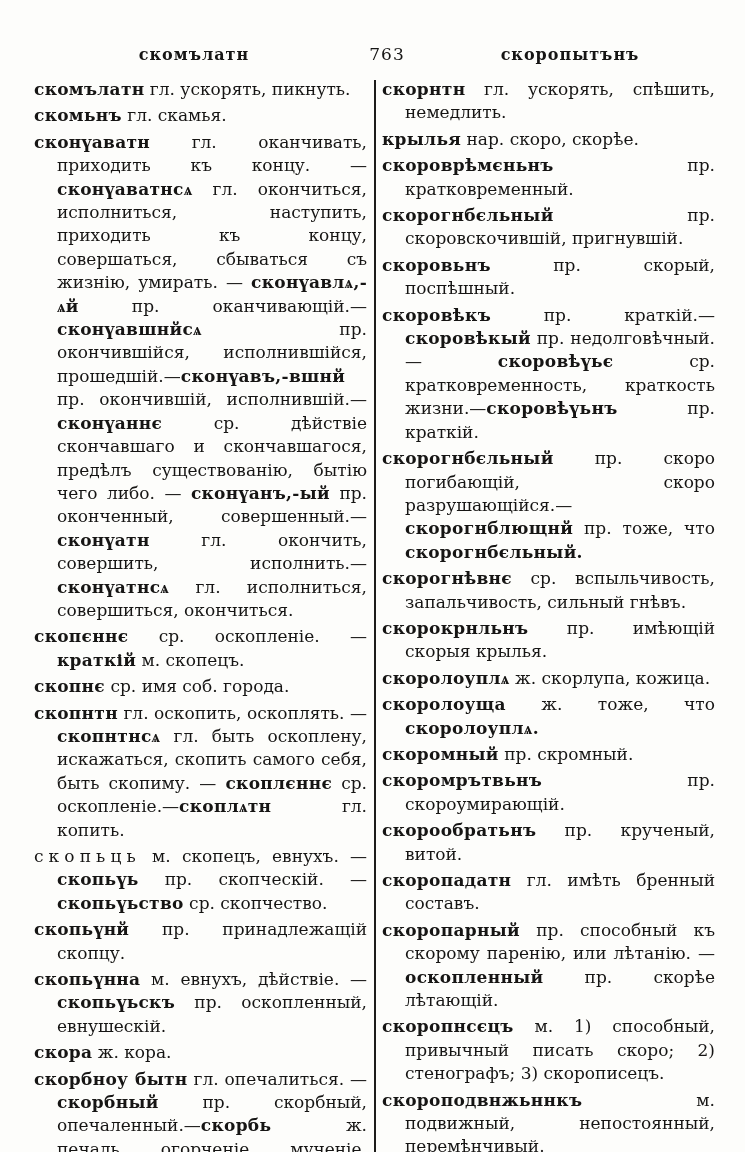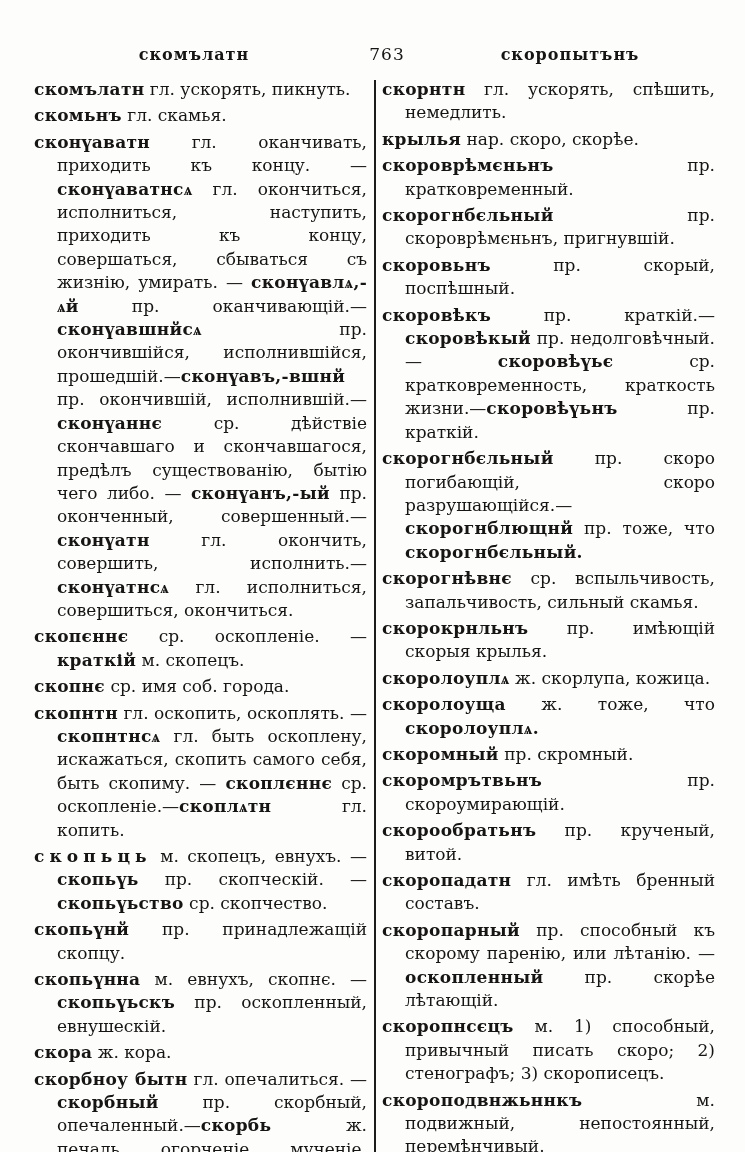--- a/index.html
+++ b/index.html
@@ -53,21 +53,21 @@
     margin: 2px 6px 0 7px;
     flex: 0 0 auto;
   }
   .entry {
     margin: 0 0 3px 0;
     padding-left: 23px;
     text-indent: -23px;
     text-align: justify;
   }
   .seg-head  { font-weight: 700; letter-spacing: 0.3px; }
-  .seg-headsp{ font-weight: 700; letter-spacing: 0.30em; }
+  .seg-headsp{ font-weight: 400; letter-spacing: 0.30em; }
   .seg-abbr  { }
   .seg-text  { }
 </style>
 </head>
 <body>
 
 <div class="page">
 
   <div class="running-head">
     <div class="rh-zone rh-left">
@@ -84,35 +84,35 @@
   <div class="columns">
     <div class="col">
         <p class="entry"><span class="seg-head">скомълатн</span><span class="seg-abbr"> гл.</span><span class="seg-text"> ускорять, пикнуть.</span></p>
         <p class="entry"><span class="seg-head">скомьнъ</span><span class="seg-abbr"> гл.</span><span class="seg-text"> скамья.</span></p>
         <p class="entry"><span class="seg-head">сконүаватн</span><span class="seg-abbr"> гл.</span><span class="seg-text"> оканчивать, приходить къ концу. — </span><span class="seg-head">сконүаватнсѧ</span><span class="seg-abbr"> гл.</span><span class="seg-text"> окончиться, исполниться, наступить, приходить къ концу, совершаться, сбываться съ жизнію, умирать. — </span><span class="seg-head">сконүавлѧ,-ѧй</span><span class="seg-abbr"> пр.</span><span class="seg-text"> оканчивающій.—</span><span class="seg-head">сконүавшнйсѧ</span><span class="seg-abbr"> пр.</span><span class="seg-text"> окончившійся, исполнившійся, прошедшій.—</span><span class="seg-head">сконүавъ,-вшнй</span><span class="seg-abbr"> пр.</span><span class="seg-text"> окончившій, исполнившій.—</span><span class="seg-head">сконүаннє</span><span class="seg-abbr"> ср.</span><span class="seg-text"> дѣйствіе скончавшаго и скончавшагося, предѣлъ существованію, бытію чего либо. — </span><span class="seg-head">сконүанъ,-ый</span><span class="seg-abbr"> пр.</span><span class="seg-text"> оконченный, совершенный.—</span><span class="seg-head">сконүатн</span><span class="seg-abbr"> гл.</span><span class="seg-text"> окончить, совершить, исполнить.—</span><span class="seg-head">сконүатнсѧ</span><span class="seg-abbr"> гл.</span><span class="seg-text"> исполниться, совершиться, окончиться.</span></p>
         <p class="entry"><span class="seg-head">скопєннє</span><span class="seg-abbr"> ср.</span><span class="seg-text"> оскопленіе. — </span><span class="seg-head">краткій</span><span class="seg-abbr"> м.</span><span class="seg-text"> скопецъ.</span></p>
         <p class="entry"><span class="seg-head">скопнє</span><span class="seg-abbr"> ср.</span><span class="seg-text"> имя соб. города.</span></p>
         <p class="entry"><span class="seg-head">скопнтн</span><span class="seg-abbr"> гл.</span><span class="seg-text"> оскопить, оскоплять. — </span><span class="seg-head">скопнтнсѧ</span><span class="seg-abbr"> гл.</span><span class="seg-text"> быть оскоплену, искажаться, скопить самого себя, быть скопиму. — </span><span class="seg-head">скоплєннє</span><span class="seg-abbr"> ср.</span><span class="seg-text"> оскопленіе.—</span><span class="seg-head">скоплѧтн</span><span class="seg-abbr"> гл.</span><span class="seg-text"> копить.</span></p>
         <p class="entry"><span class="seg-headsp">скопьць</span><span class="seg-abbr"> м.</span><span class="seg-text"> скопецъ, евнухъ. — </span><span class="seg-head">скопьүь</span><span class="seg-abbr"> пр.</span><span class="seg-text"> скопческій. — </span><span class="seg-head">скопьүьство</span><span class="seg-abbr"> ср.</span><span class="seg-text"> скопчество.</span></p>
         <p class="entry"><span class="seg-head">скопьүнй</span><span class="seg-abbr"> пр.</span><span class="seg-text"> принадлежащій скопцу.</span></p>
-        <p class="entry"><span class="seg-head">скопьүнна</span><span class="seg-abbr"> м.</span><span class="seg-text"> евнухъ, скопнє. — </span><span class="seg-head">скопьүьскъ</span><span class="seg-abbr"> пр.</span><span class="seg-text"> оскопленный, евнушескій.</span></p>
+        <p class="entry"><span class="seg-head">скопьүнна</span><span class="seg-abbr"> м.</span><span class="seg-text"> евнухъ, дѣйствіе. — </span><span class="seg-head">скопьүьскъ</span><span class="seg-abbr"> пр.</span><span class="seg-text"> оскопленный, евнушескій.</span></p>
         <p class="entry"><span class="seg-head">скора</span><span class="seg-abbr"> ж.</span><span class="seg-text"> кора.</span></p>
         <p class="entry"><span class="seg-head">скорбноу бытн</span><span class="seg-abbr"> гл.</span><span class="seg-text"> опечалиться. — </span><span class="seg-head">скорбный</span><span class="seg-abbr"> пр.</span><span class="seg-text"> скорбный, опечаленный.—</span><span class="seg-head">скорбь</span><span class="seg-abbr"> ж.</span><span class="seg-text"> печаль, огорченіе, мученіе, гоненіе, болѣзнь, немощь, горесть, бѣда, несчастіе. — </span></p>
       </div>
     <div class="divider"></div>
     <div class="col">
 
     <p class="entry"><span class="seg-head">скорнтн</span><span class="seg-abbr"> гл.</span><span class="seg-text"> ускорять, спѣшить, немедлить.</span></p>
         <p class="entry"><span class="seg-head">крылья</span><span class="seg-abbr"> нар.</span><span class="seg-text"> скоро, скорѣе.</span></p>
         <p class="entry"><span class="seg-head">скороврѣмєньнъ</span><span class="seg-abbr"> пр.</span><span class="seg-text"> кратковременный.</span></p>
-        <p class="entry"><span class="seg-head">скорогнбєльный</span><span class="seg-abbr"> пр.</span><span class="seg-text"> скороврѣмєньнъ, пригнувшій.</span></p>
+        <p class="entry"><span class="seg-head">скорогнбєльный</span><span class="seg-abbr"> пр.</span><span class="seg-text"> скоровскочившій, пригнувшій.</span></p>
         <p class="entry"><span class="seg-head">скоровьнъ</span><span class="seg-abbr"> пр.</span><span class="seg-text"> скорый, поспѣшный.</span></p>
         <p class="entry"><span class="seg-head">скоровѣкъ</span><span class="seg-abbr"> пр.</span><span class="seg-text"> краткій.—</span><span class="seg-head">скоровѣкый</span><span class="seg-abbr"> пр.</span><span class="seg-text"> недолговѣчный. — </span><span class="seg-head">скоровѣүьє</span><span class="seg-abbr"> ср.</span><span class="seg-text"> кратковременность, краткость жизни.—</span><span class="seg-head">скоровѣүьнъ</span><span class="seg-abbr"> пр.</span><span class="seg-text"> краткій.</span></p>
         <p class="entry"><span class="seg-head">скорогнбєльный</span><span class="seg-abbr"> пр.</span><span class="seg-text"> скоро погибающій, скоро разрушающійся.—</span><span class="seg-head">скорогнблющнй</span><span class="seg-abbr"> пр.</span><span class="seg-text"> тоже, что </span><span class="seg-head">скорогнбєльный.</span></p>
-        <p class="entry"><span class="seg-head">скорогнѣвнє</span><span class="seg-abbr"> ср.</span><span class="seg-text"> вспыльчивость, запальчивость, сильный скамья.</span></p>
+        <p class="entry"><span class="seg-head">скорогнѣвнє</span><span class="seg-abbr"> ср.</span><span class="seg-text"> вспыльчивость, запальчивость, сильный гнѣвъ.</span></p>
         <p class="entry"><span class="seg-head">скорокрнльнъ</span><span class="seg-abbr"> пр.</span><span class="seg-text"> имѣющій скорыя крылья.</span></p>
         <p class="entry"><span class="seg-head">скоролоуплѧ</span><span class="seg-abbr"> ж.</span><span class="seg-text"> скорлупа, кожица.</span></p>
         <p class="entry"><span class="seg-head">скоролоуща</span><span class="seg-abbr"> ж.</span><span class="seg-text"> тоже, что </span><span class="seg-head">скоролоуплѧ.</span></p>
         <p class="entry"><span class="seg-head">скоромный</span><span class="seg-abbr"> пр.</span><span class="seg-text"> скромный.</span></p>
         <p class="entry"><span class="seg-head">скоромрътвьнъ</span><span class="seg-abbr"> пр.</span><span class="seg-text"> скороумирающій.</span></p>
         <p class="entry"><span class="seg-head">скорообратьнъ</span><span class="seg-abbr"> пр.</span><span class="seg-text"> крученый, витой.</span></p>
         <p class="entry"><span class="seg-head">скоропадатн</span><span class="seg-abbr"> гл.</span><span class="seg-text"> имѣть бренный составъ.</span></p>
         <p class="entry"><span class="seg-head">скоропарный</span><span class="seg-abbr"> пр.</span><span class="seg-text"> способный къ скорому паренію, или лѣтанію. — </span><span class="seg-head">оскопленный</span><span class="seg-abbr"> пр.</span><span class="seg-text"> скорѣе лѣтающій.</span></p>
         <p class="entry"><span class="seg-head">скоропнсєцъ</span><span class="seg-abbr"> м.</span><span class="seg-text"> 1) способный, привычный писать скоро; 2) стенографъ; 3) скорописецъ.</span></p>
         <p class="entry"><span class="seg-head">скороподвнжьннкъ</span><span class="seg-abbr"> м.</span><span class="seg-text"> подвижный, непостоянный, перемѣнчивый.</span></p>

